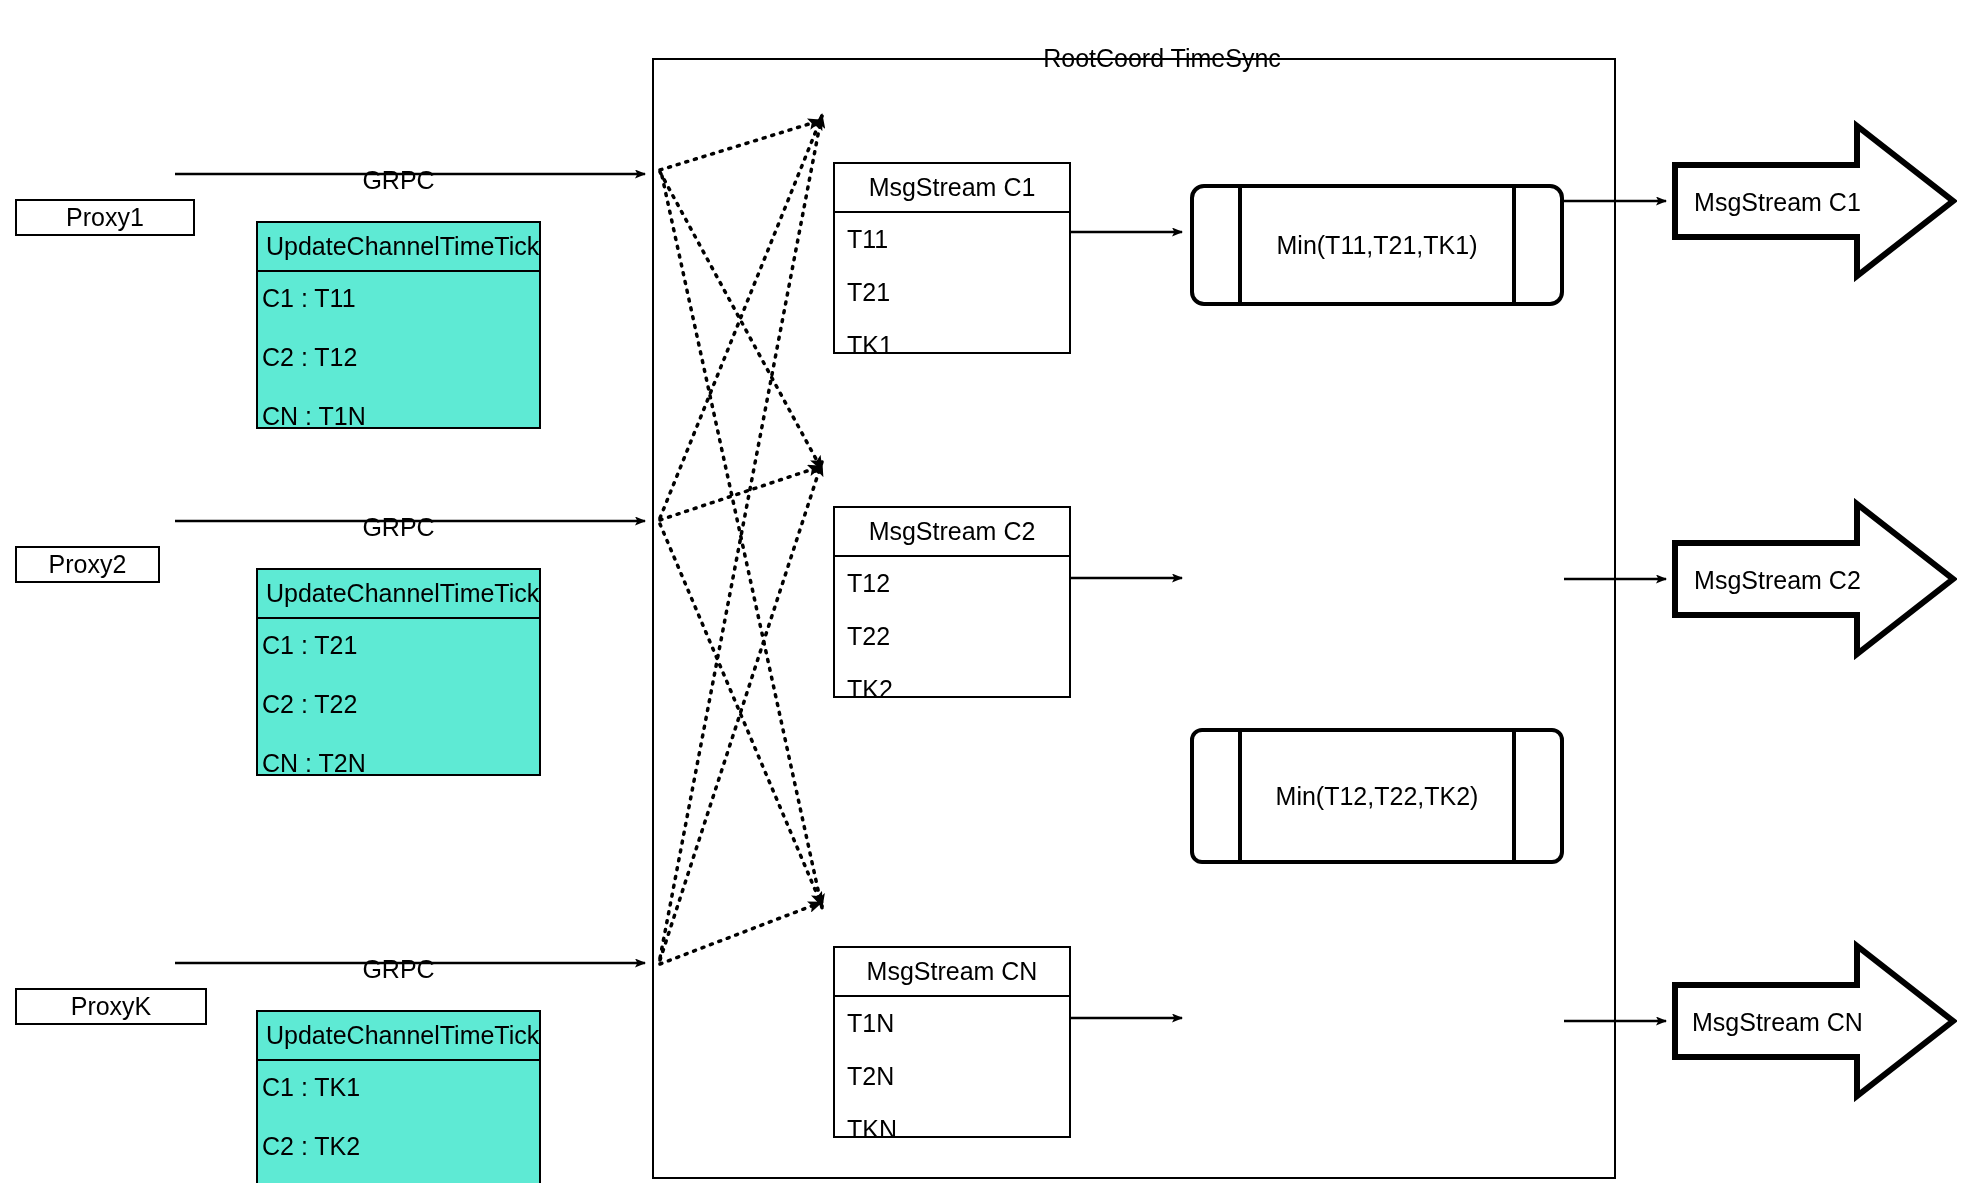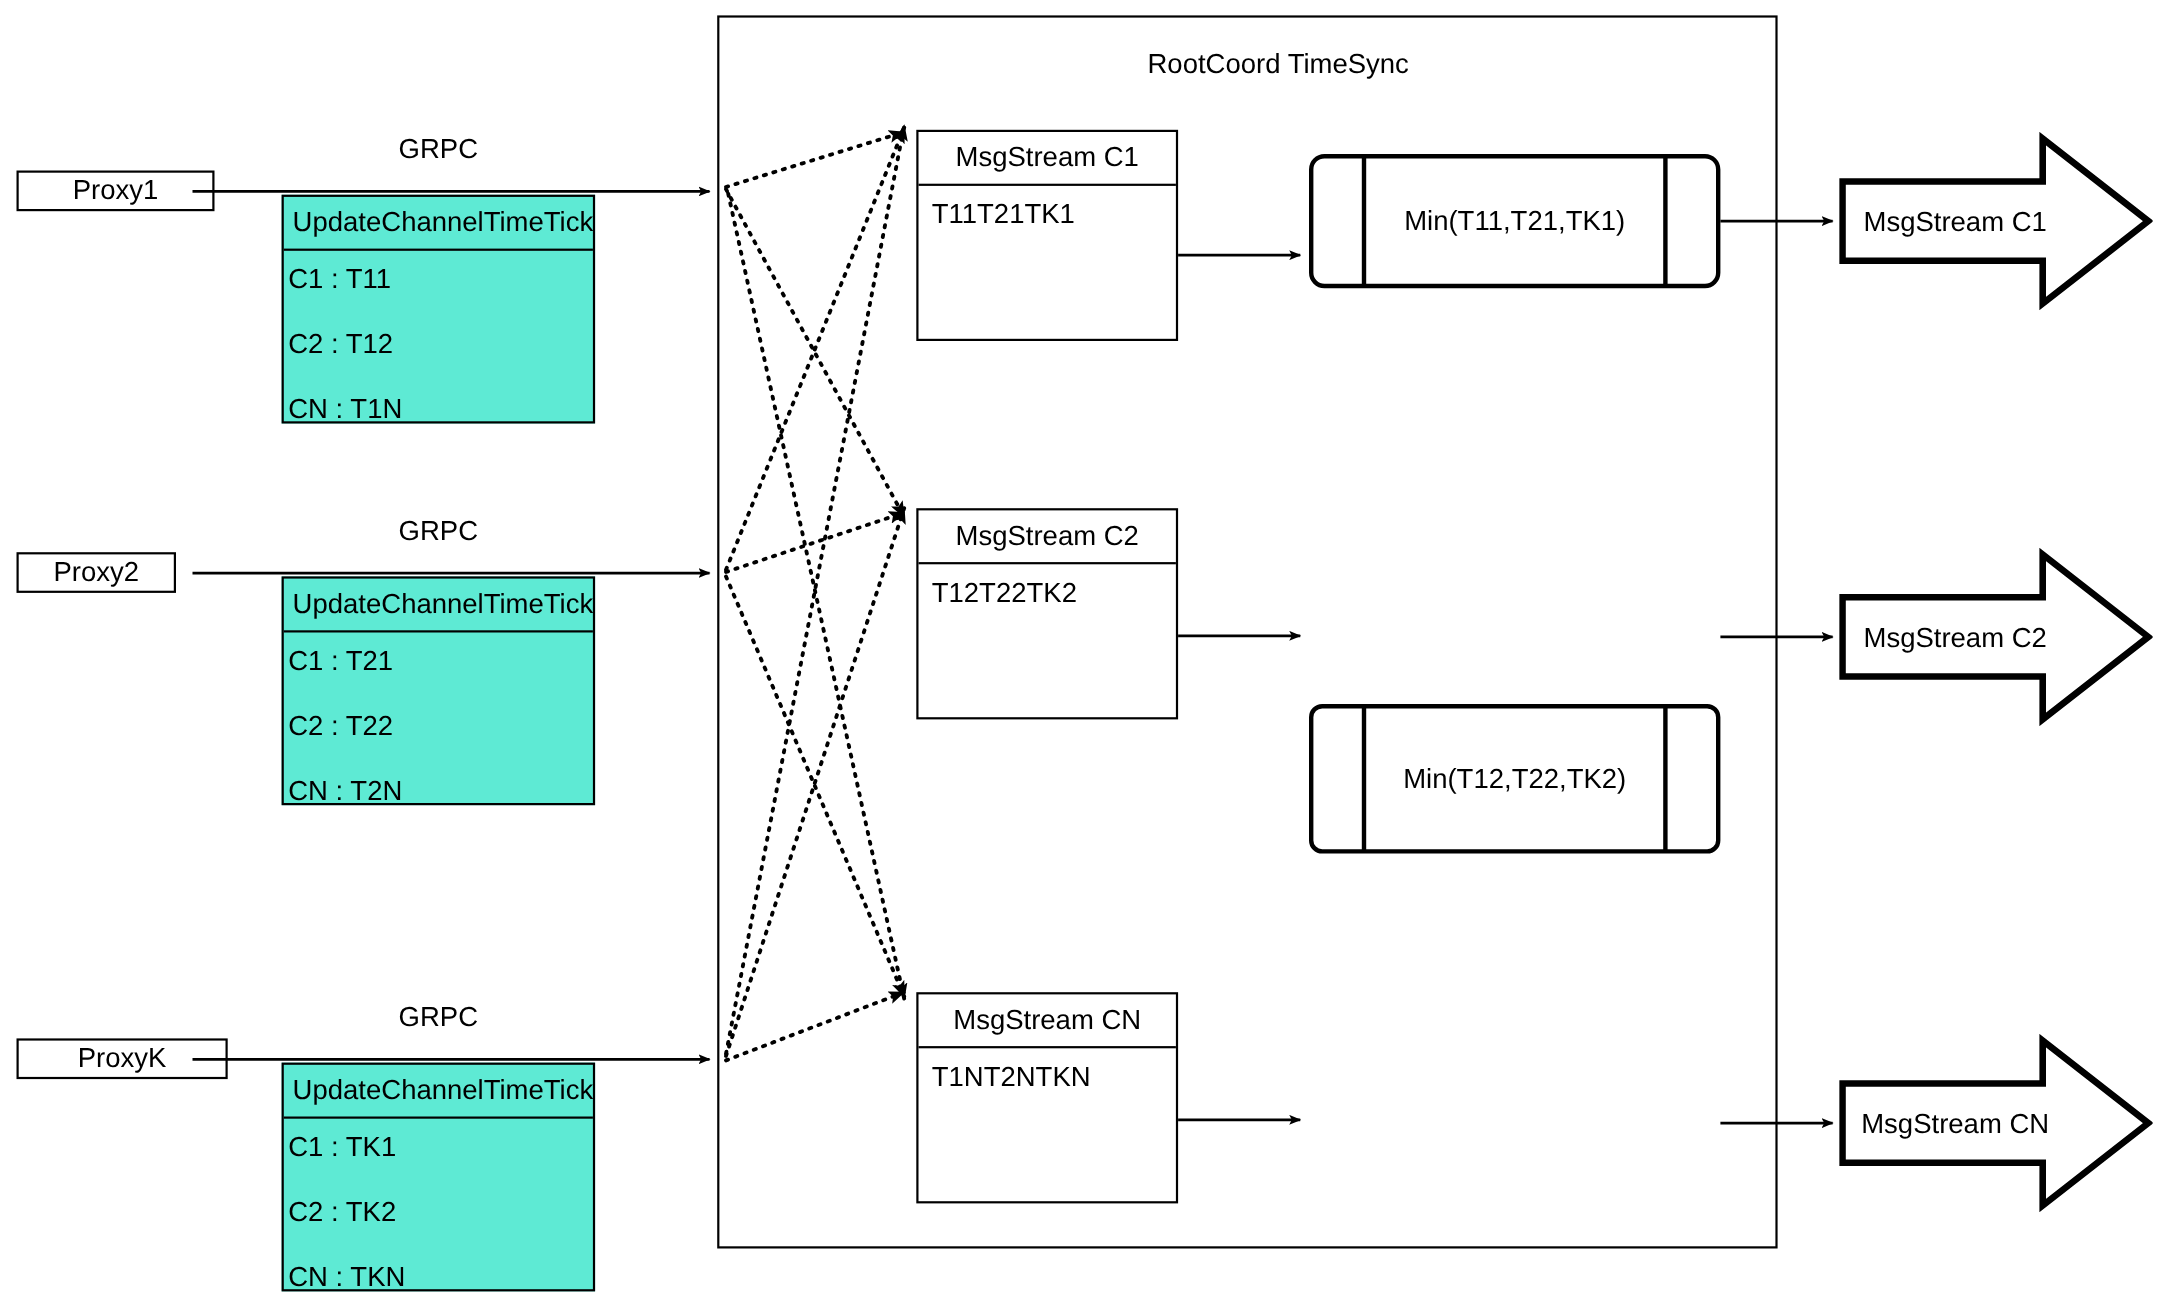--- a/index.html
+++ b/index.html
@@ -11,21 +11,21 @@
     font-family: "Liberation Sans", sans-serif;
     color: #000000;
   }
   #canvas {
     position: relative;
     width: 1969px;
     height: 1183px;
     overflow: hidden;
     background: #ffffff;
   }
-  .abs { position: absolute; }
+  .abs { position: absolute; margin-top: 44px; }
 
   
   .proxy-box {
     border: 2px solid #000;
     background: #fff;
     display: flex;
     align-items: center;
     justify-content: center;
     font-size: 25px;
     box-sizing: border-box;
@@ -75,21 +75,21 @@
     border-bottom: 2px solid #000;
     font-size: 25px;
     text-align: center;
     padding: 9px 0 9px 0;
     box-sizing: border-box;
     white-space: nowrap;
   }
   .ms-body {
     flex: 1;
     display: flex;
-    flex-direction: row;
+    flex-direction: column;
     padding: 14px 0 0 12px;
     box-sizing: border-box;
   }
   .ms-row {
     font-size: 25px;
     line-height: 1;
     margin-bottom: 28px;
     white-space: nowrap;
   }
 

